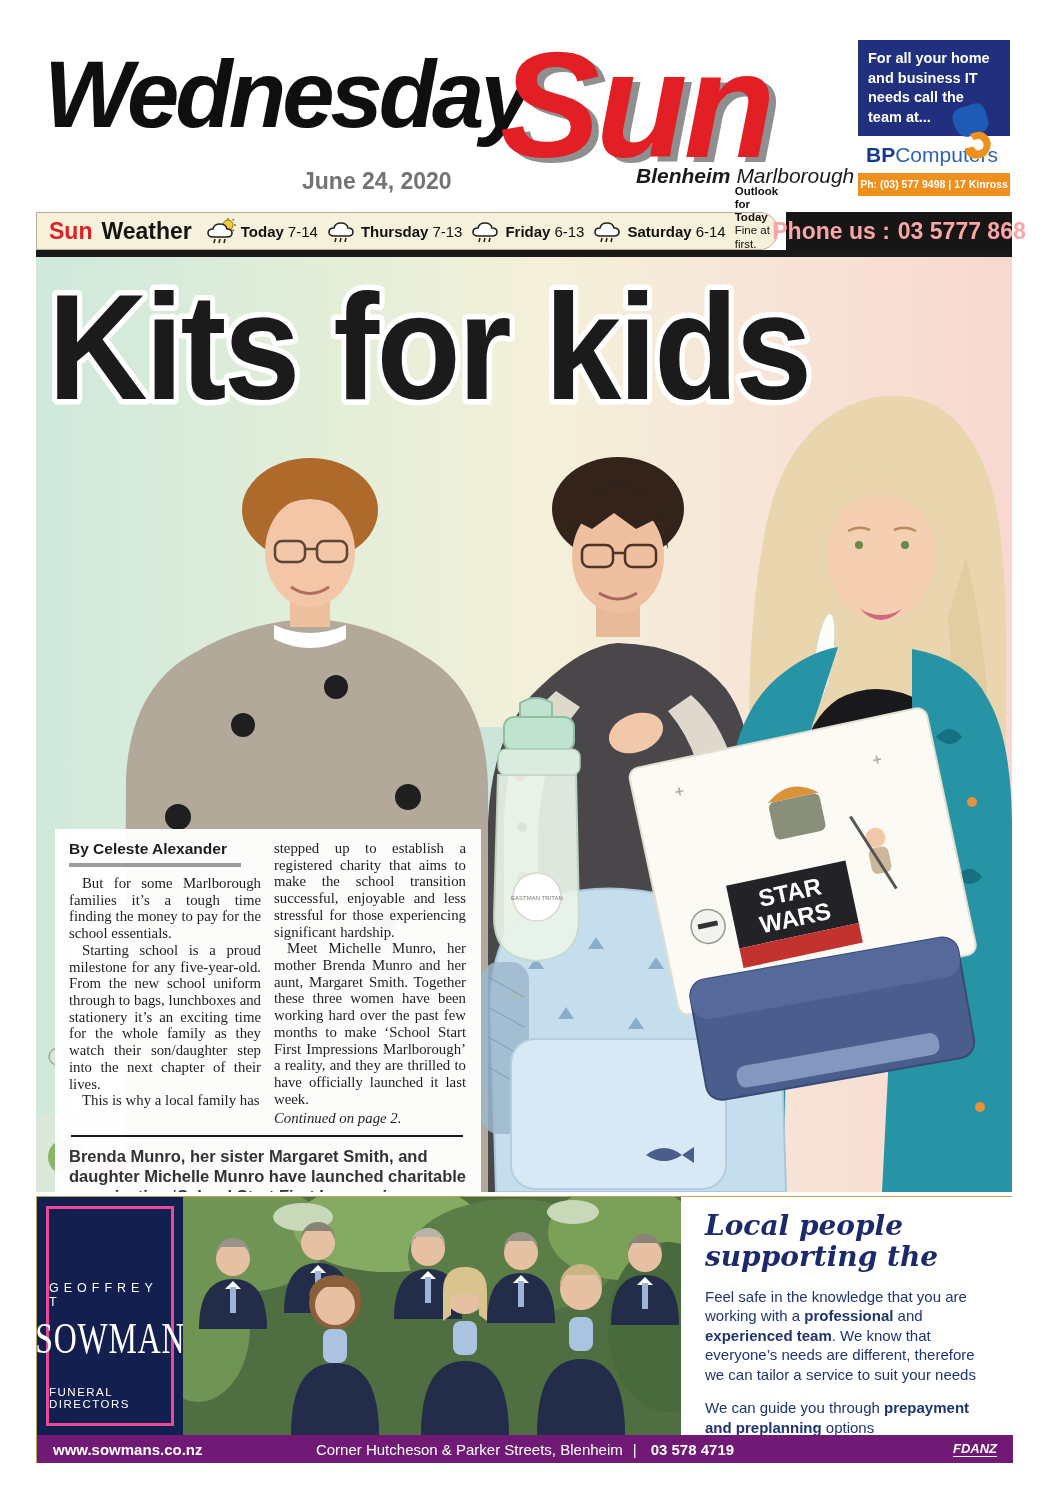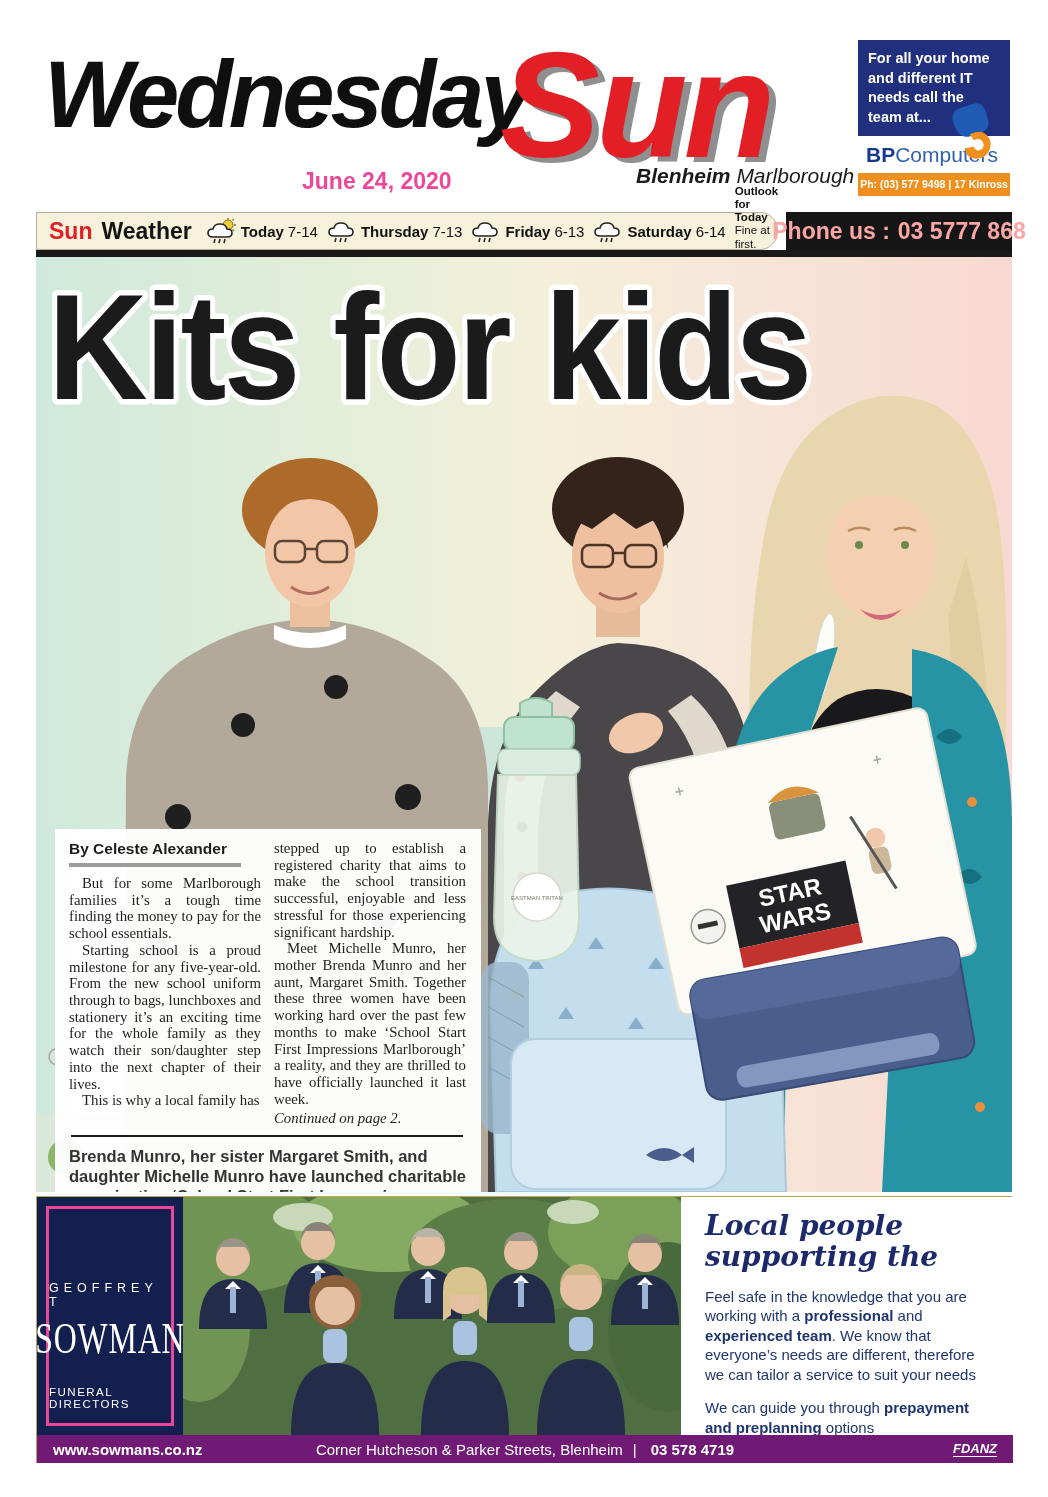--- a/index.html
+++ b/index.html
@@ -1,21 +1,21 @@
 <!DOCTYPE html>
 <html><head>
 <meta charset="utf-8">
 <style>
   html,body{margin:0;padding:0;background:#e8e8e8;}
   .page{position:relative;width:1048px;height:1497px;background:#ffffff;overflow:hidden;
         font-family:"Liberation Sans",sans-serif;color:#111;}
   
   .mast-day{position:absolute;left:44px;top:48px;font-family:Liberation Sans, sans-serif;
             font-weight:bold;font-style:italic;font-size:94px;line-height:1;letter-spacing:-4px;color:#0f0f0f;}
-  .mast-date{position:absolute;left:302px;top:168px;font-size:23px;font-weight:bold;color:#ec4899;}
+  .mast-date{position:absolute;left:302px;top:168px;font-size:23px;font-weight:bold;color:#737373;}
   .mast-sun{position:absolute;left:500px;top:30px;font-size:150px;line-height:1;font-weight:bold;
             font-style:italic;color:#e31f26;letter-spacing:-4px;text-shadow:7px 5px 0 #8f8f8f;}
   .mast-region{position:absolute;left:636px;top:164px;font-size:21px;font-style:italic;color:#1a1a1a;}
   .mast-region .rb{font-weight:bold;}
   
   .bp-ad{position:absolute;left:858px;top:40px;width:152px;height:156px;background:#20307f;overflow:hidden;}
   .bp-top{padding:9px 8px 0 10px;color:#fff;font-weight:bold;font-size:14.5px;line-height:1.35;position:relative;z-index:2;}
   .bp-band{position:absolute;left:0;right:0;top:96px;height:37px;background:#fff;display:flex;align-items:center;padding-left:8px;}
   .bp-b{font-weight:bold;color:#16398f;font-size:21px;}
   .bp-r{color:#2e62ae;font-size:21px;}
@@ -84,21 +84,21 @@
   <div class="mast-date">June 24, 2020</div>
   <div class="mast-sun">Sun</div>
   <div class="mast-region">
     <span class="rb">Blenheim</span>
     <span class="rl">Marlborough</span>
   </div>
 
   <div class="bp-ad">
     <div class="bp-top">
       <div>For all your home</div>
-      <div>and different IT</div>
+      <div>and business IT</div>
       <div>needs call the</div>
       <div>team at...</div>
     </div>
     <svg class="bp-logo" width="66" height="72" viewBox="0 0 66 72">
       <g transform="rotate(-18 33 36)">
         <path d="M14,18 q0,-12 12,-12 l12,0 q10,0 10,10 l0,8 q0,12 -12,12 l-10,0 q-12,0 -12,-18 z" fill="#1f5bb5"></path>
         <path d="M26,34 q12,-2 16,6 q4,9 -3,16 q-6,6 -15,3 q-9,-4 -7,-13 l9,1 q0,6 6,5 q5,-1 4,-7 q-1,-5 -8,-4 z" fill="#ef8f1e"></path>
       </g>
     </svg>
     <div class="bp-band">

